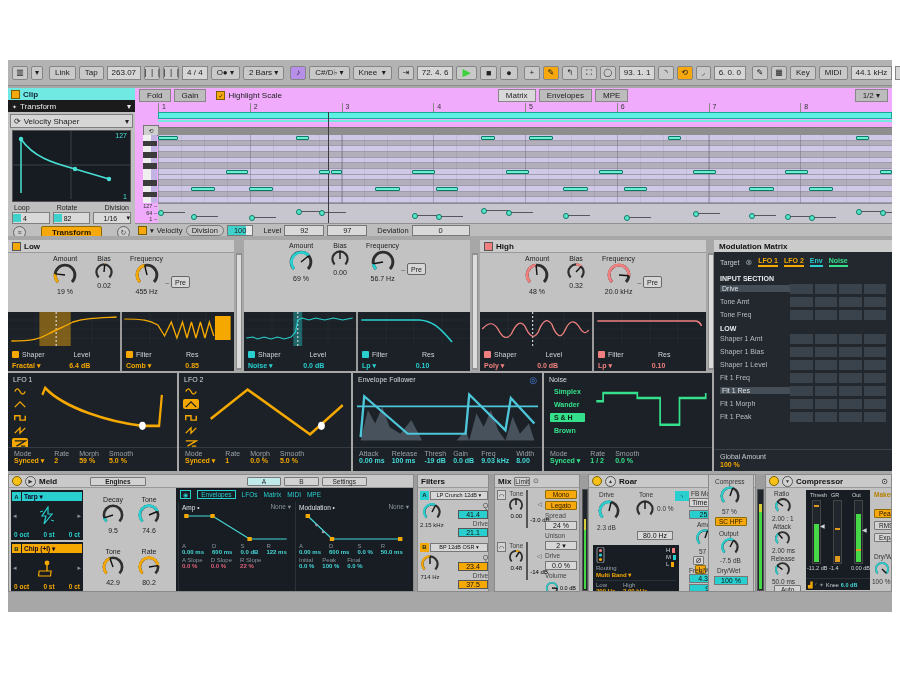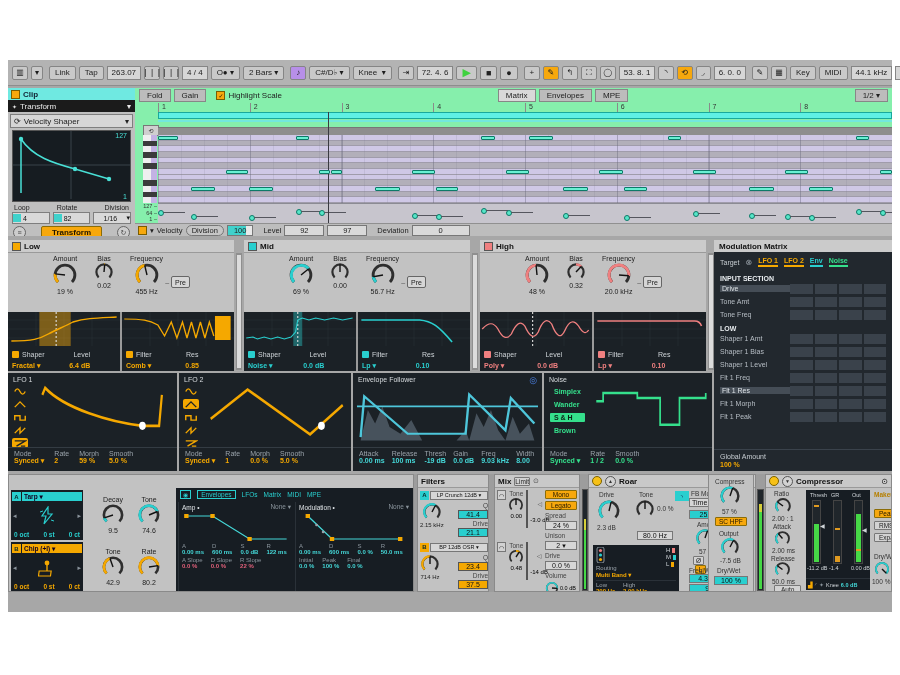--- a/index.html
+++ b/index.html
@@ -33,21 +33,21 @@
   #vgraph .vmax{position:absolute;right:3px;top:1px;color:#49e0d6;font-size:7px;}
   #vgraph .vmin{position:absolute;right:3px;bottom:1px;color:#49e0d6;font-size:7px;}
   .lrd{display:flex;justify-content:space-between;padding:0 6px;color:#222;font-size:7px;margin-top:1px;}
   .lrdfields{display:flex;gap:3px;padding:0 4px;margin-top:1px;}
   .vfield{flex:1;height:10px;background:#d9d9d9;border:1px solid #7e7e7e;display:flex;align-items:center;font-size:7px;color:#111;}
   .vfill{width:8px;height:8px;background:#3fd2cc;margin-right:2px;}
   .applyrow{display:flex;align-items:center;justify-content:space-between;padding:2px 5px;}
   .circbtn{width:11px;height:11px;border:1px solid #666;border-radius:50%;display:flex;align-items:center;justify-content:center;font-size:7px;color:#444;background:#cdcdcd;}
   .applybtn{background:#f7a80d;border:1px solid #8b6c08;border-radius:2px;height:11px;padding:0 10px;font-size:8px;color:#201600;display:flex;align-items:center;font-weight:bold;}
   
-  #editor{left:127px;top:28px;width:757px;height:148px;background:#86efac;}
+  #editor{left:127px;top:28px;width:757px;height:148px;background:#f0abfc;}
   #edtop{position:absolute;left:0;top:0;width:100%;height:14px;display:flex;align-items:center;gap:3px;padding:0 4px;box-sizing:border-box;font-size:8px;color:#222;}
   .tab{border:1px solid #878787;background:#bcbcbc;height:11px;padding:0 7px;display:flex;align-items:center;font-size:8px;}
   .tabsel{background:#d9d9d9;}
   #ruler{position:absolute;left:23px;top:14px;width:734px;height:10px;font-size:7px;color:#333;}
   #loopbar{position:absolute;left:23px;top:24px;width:734px;height:7px;background:#5ff0e4;border:1px solid #19a99b;box-sizing:border-box;}
   #scrubline{position:absolute;left:23px;top:32px;width:734px;height:2px;background:#73e8de;}
   #foldstrip{position:absolute;left:23px;top:39px;width:734px;height:7px;background:#8e8e8e;border-top:1px solid #777;}
   #foldbox{position:absolute;left:8px;top:37px;width:14px;height:9px;background:#cfcfcf;border:1px solid #777;font-size:6px;color:#333;display:flex;align-items:center;justify-content:center;}
   #grid{position:absolute;left:23px;top:47px;width:734px;height:68px;background:#b5b2bd;overflow:hidden;}
   .grow{position:absolute;left:0;width:100%;box-sizing:border-box;border-bottom:1px solid #a09cab;}
@@ -158,21 +158,21 @@
     <span class="tfield" style="width:58px">72. 4. 6</span>
     <span class="tbtn play">▶</span>
     <span class="tbtn darkglyph">■</span>
     <span class="tbtn darkglyph">●</span>
     <span class="sep"></span>
     <span class="tbtn ticon">+</span>
     <span class="tbtn yellowbg ticon">✎</span>
     <span class="tbtn ticon">↰</span>
     <span class="tbtn ticon">⛶</span>
     <span class="tbtn ticon">◯</span>
-    <span class="tfield" style="width:56px">53. 8. 1</span>
+    <span class="tfield" style="width:56px">93. 1. 1</span>
     <span class="tbtn ticon">◝</span>
     <span class="tbtn yellowbg ticon">⟲</span>
     <span class="tbtn ticon">◞</span>
     <span class="tfield" style="width:56px">6. 0. 0</span>
     <span style="flex:1"></span>
     <span class="tbtn ticon">✎</span>
     <span class="tbtn ticon">▦</span>
     <span class="tbtn">Key</span>
     <span class="tbtn">MIDI</span>
     <span class="tfield">44.1 kHz</span>
@@ -468,24 +468,20 @@
                   <span style="color: rgb(245, 168, 0); font-weight: bold;">Comb ▾</span>
                   <span class="gspacer"></span>
                   <span style="color: rgb(245, 168, 0); font-weight: bold;">0.85</span>
                   <span class="gspacer"></span>
                 </div>
               </div>
             </div>
           </div>
         </div>
         <div class="band abs" style="left: 236px;">
-          <div class="bandhead">
-            <span class="sq" style="background: rgb(41, 207, 207); border: 1px solid rgb(85, 85, 85);"></span>
-            <span>Mid</span>
-          </div>
           <div class="knobrow">
             <div class="kg">
               <span class="klabel">Amount</span>
               <svg width="26" height="26" viewBox="0 0 26 26">
                 <path d="M6.0 20.0 A9.88 9.88 0 1 1 20.0 20.0" stroke="#2e2e2e" stroke-width="2.86" fill="none"></path>
                 <path d="M6.0 20.0 A9.88 9.88 0 1 1 20.7 6.8" stroke="#29cfcf" stroke-width="2.86" fill="none"></path>
                 <line x1="13" y1="13" x2="20.7" y2="6.8" stroke="#111" stroke-width="1.4"></line>
               </svg>
               <span class="kval">69 %</span>
             </div>
@@ -922,20 +918,31 @@
             <span class="mcell"></span>
           </span>
         </div>
         <div class="mglobal">
           <div style="color: rgb(198, 204, 209);">Global Amount</div>
           <div style="color: rgb(245, 168, 0); font-weight: bold; margin-top: 1px;">100 %</div>
         </div>
       </div>
   <div id="chain" class="abs nooverflow">
         <div class="dev" style="left: 0px; width: 406px;">
+          <div class="devhead">
+            <span class="led"></span>
+            <span class="circ">▶</span>
+            <span>Meld</span>
+            <span class="lbtn" style="margin-left: 30px; padding: 0px 14px;">Engines</span>
+            <span style="flex: 1 1 0%;"></span>
+            <span class="lbtn" style="padding: 0px 14px; font-weight: normal; background: rgb(191, 236, 234);">A</span>
+            <span class="lbtn" style="padding: 0px 14px; font-weight: normal;">B</span>
+            <span class="lbtn" style="padding: 0px 10px; font-weight: normal;">Settings</span>
+            <span style="width: 40px;"></span>
+          </div>
           <div style="position: absolute; left: 2px; top: 15px; width: 72px; height: 50px; background: rgb(23, 29, 35);">
             <div class="f" style="height: 11px; gap: 1px; padding: 1px;">
               <span class="chipA" style="background: rgb(41, 207, 207);">A</span>
               <span style="flex: 1 1 0%; background: rgb(41, 207, 207); color: rgb(17, 0, 34); font-size: 6.5px; display: flex; align-items: center; justify-content: space-between; padding: 0px 2px; height: 9px; font-weight: bold;">Tarp ▾</span>
             </div>
             <div class="f" style="height: 26px; justify-content: space-between; padding: 0px 2px;">
               <span style="color: rgb(138, 148, 156);">◂</span>
               <span><svg width="18" height="20" viewBox="0 0 18 20">
                   <path d="M10 1 L4 10 L8 10 L6 18 L14 8 L10 8 Z" fill="none" stroke="#29cfcf" stroke-width="1.2"></path>
                   <path d="M2 6 L5 5 M13 14 L16 15" stroke="#29cfcf" stroke-width="1"></path>

